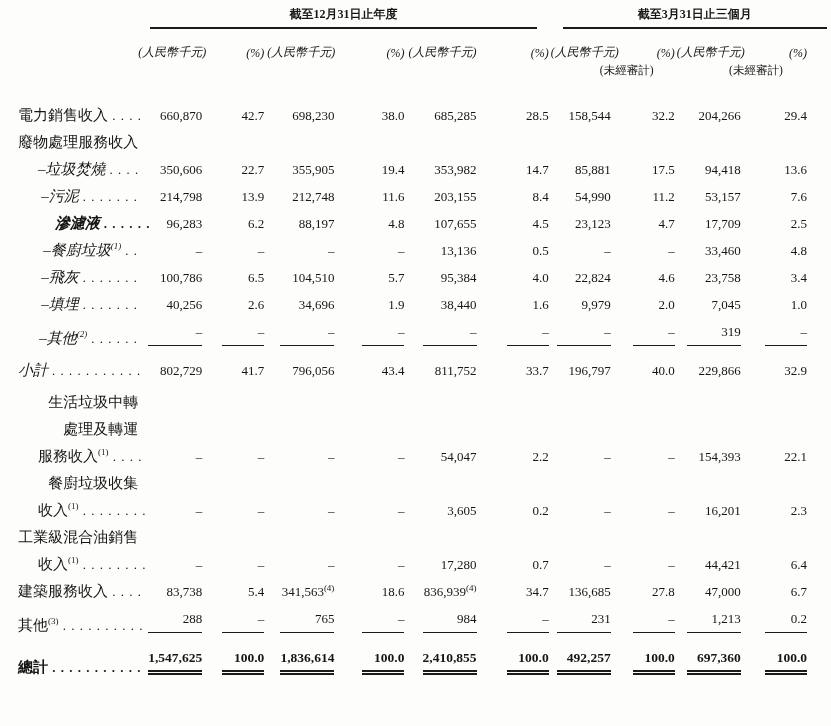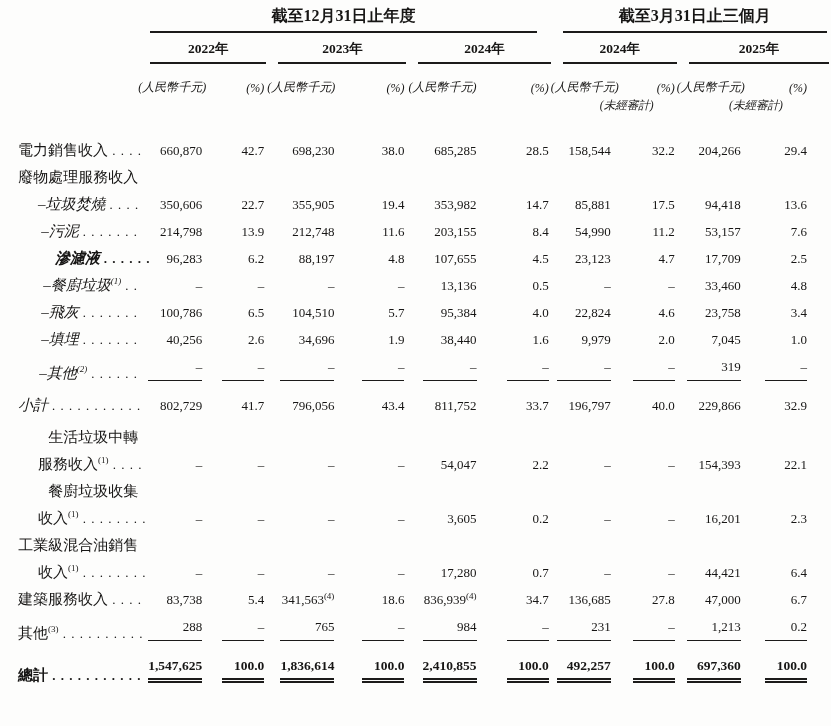--- a/index.html
+++ b/index.html
@@ -1,30 +1,30 @@
 <!DOCTYPE html>
 <html><head>
 <meta charset="utf-8">
 <style>
   html,body{margin:0;padding:0;background:#fdfdfc;width:831px;height:726px;overflow:hidden;}
   body{font-family:"Liberation Serif","DejaVu Serif",serif;color:#171615;}
   table{border-collapse:collapse;table-layout:fixed;width:801px;margin:6px 0 0 8px;}
   th,td{padding:0;margin:0;font-weight:normal;vertical-align:bottom;}
 
   
-  .grp-title{font-weight:bold;font-size:16px;text-align:center;white-space:nowrap;}
+  .grp-title{font-weight:bold;font-size:12px;text-align:center;white-space:nowrap;}
   .grpline{border-bottom:2px solid #1c1b1a;padding-bottom:4px;margin:0 14px 0 12px;}
   .grpline.last{margin-right:-18px;}
   .year-cell{font-weight:bold;font-size:13.5px;}
   .yearline{border-bottom:2px solid #1c1b1a;text-align:center;padding:7px 0 4px 0;margin-left:12px;white-space:nowrap;}
   .yearline.last{margin-right:-20px;}
   .units-row td{font-style:italic;font-size:12px;padding-top:15px;white-space:nowrap;}
   .units-row .au{text-align:center;}
   .units-row .pu{text-align:right;padding-right:2px;}
-  .unaudited-row td{font-style:italic;font-size:11.5px;text-align:center;padding:2px 0 24px 26px;white-space:nowrap;}
+  .unaudited-row td{font-size:11.5px;text-align:center;padding:2px 0 24px 26px;white-space:nowrap;}
   .unaudited-row td.blank{padding-left:0;}
 
   
   tbody th.lbl{text-align:right;font-size:15px;white-space:nowrap;line-height:15px;padding-top:6px;padding-bottom:6px;}
   tbody td.v{text-align:right;font-size:13px;line-height:15px;padding:6px 2px 6px 0;}
   .indent-0{padding-left:10px;}
   .indent-1{padding-left:30px;}
   .indent-2{padding-left:47px;font-weight:bold;}
   .it{font-style:italic;}
   .bd{font-weight:bold;}
@@ -59,38 +59,20 @@
   <thead>
     <tr>
       <td></td>
       <th class="grp-title" colspan="6">
         <div class="grpline">截至12月31日止年度</div>
       </th>
       <th class="grp-title" colspan="4">
         <div class="grpline last">截至3月31日止三個月</div>
       </th>
     </tr>
-    <tr id="year-row">
-        <td></td>
-        <th class="year-cell" colspan="2">
-          <div class="yearline">2022年</div>
-        </th>
-        <th class="year-cell" colspan="2">
-          <div class="yearline">2023年</div>
-        </th>
-        <th class="year-cell" colspan="2">
-          <div class="yearline">2024年</div>
-        </th>
-        <th class="year-cell" colspan="2">
-          <div class="yearline">2024年</div>
-        </th>
-        <th class="year-cell" colspan="2">
-          <div class="yearline last">2025年</div>
-        </th>
-      </tr>
     <tr id="units-row" class="units-row">
         <td></td>
         <td class="au">(人民幣千元)</td>
         <td class="pu">(%)</td>
         <td class="au">(人民幣千元)</td>
         <td class="pu">(%)</td>
         <td class="au">(人民幣千元)</td>
         <td class="pu">(%)</td>
         <td class="au">(人民幣千元)</td>
         <td class="pu">(%)</td>
@@ -226,20 +208,24 @@
         <td class="v"><span class="bar bar-a">196,797</span></td>
         <td class="v"><span class="bar bar-p">40.0</span></td>
         <td class="v"><span class="bar bar-a">229,866</span></td>
         <td class="v"><span class="bar bar-p">32.9</span></td>
       </tr>
       <tr class="gap-top">
         <th class="lbl indent-0" scope="row"><span class="lab">生活垃圾中轉</span></th>
         <td class="v" colspan="10"></td>
       </tr>
       <tr>
+        <th class="lbl indent-1" scope="row"><span class="lab">處理及轉運</span></th>
+        <td class="v" colspan="10"></td>
+      </tr>
+      <tr>
         <th class="lbl indent-1" scope="row"><span class="lab">服務收入</span><sup>(1)</sup><span class="dots"> . . . .</span></th>
         <td class="v"><span class="bar bar-a">–</span></td>
         <td class="v"><span class="bar bar-p">–</span></td>
         <td class="v"><span class="bar bar-a">–</span></td>
         <td class="v"><span class="bar bar-p">–</span></td>
         <td class="v"><span class="bar bar-a">54,047</span></td>
         <td class="v"><span class="bar bar-p">2.2</span></td>
         <td class="v"><span class="bar bar-a">–</span></td>
         <td class="v"><span class="bar bar-p">–</span></td>
         <td class="v"><span class="bar bar-a">154,393</span></td>

